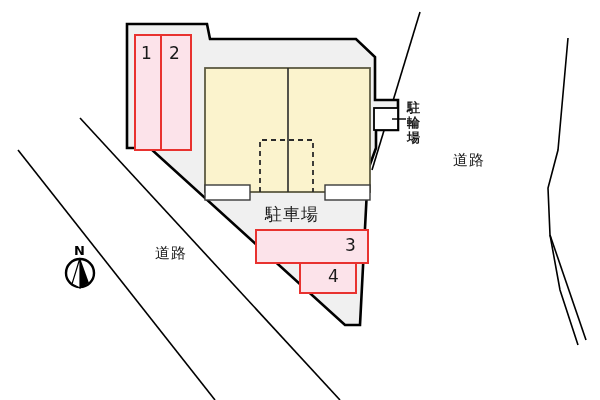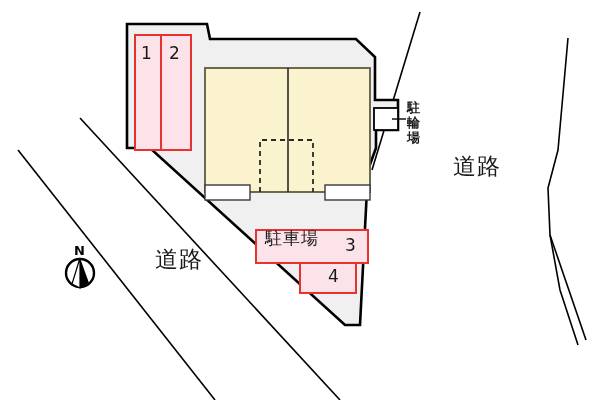--- a/index.html
+++ b/index.html
@@ -3,22 +3,22 @@
 <meta charset="utf-8">
 <title>Site Plan</title>
 <style>
   html,body{margin:0;padding:0;background:#ffffff;}
   body{width:600px;height:400px;overflow:hidden;
        font-family:"DejaVu Sans","Liberation Sans",sans-serif;}
   #stage{position:relative;width:600px;height:400px;background:#ffffff;}
   svg.layer{position:absolute;left:0;top:0;width:600px;height:400px;}
   .lbl{position:absolute;white-space:nowrap;color:#1a1a1a;
        font-family:"DejaVu Sans","Liberation Sans",sans-serif;}
-  .lbl-road{font-size:23px;letter-spacing:1px;}
-  .lbl-parking{font-size:17px;letter-spacing:1px;margin-top:24px;}
+  .lbl-road{font-size:15px;letter-spacing:1px;}
+  .lbl-parking{font-size:17px;letter-spacing:1px;}
   .lbl-bike{font-size:13px;line-height:15px;letter-spacing:0px;width:15px;
             text-align:center;font-weight:600;}
   .stall-num{position:absolute;font-size:17px;color:#1a1a1a;
              font-family:"DejaVu Sans","Liberation Sans",sans-serif;}
   .compass-n{position:absolute;font-size:13px;font-weight:700;color:#000;}
 </style>
 </head>
 <body>
 
 <div id="stage">

